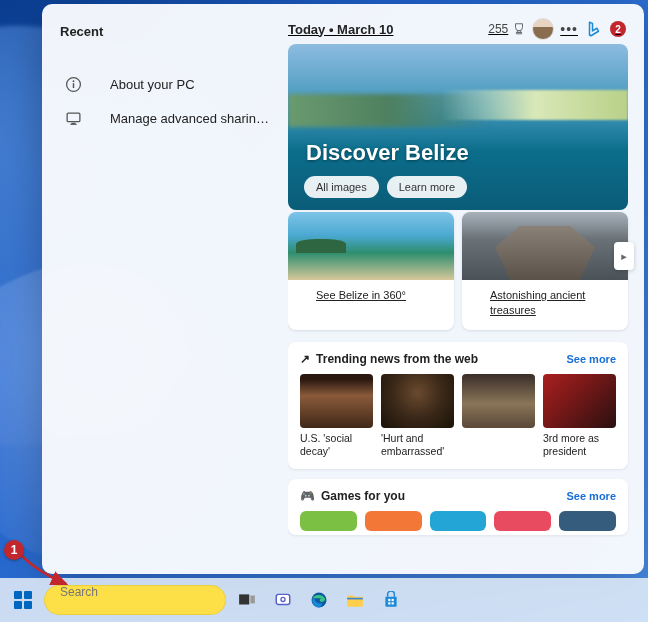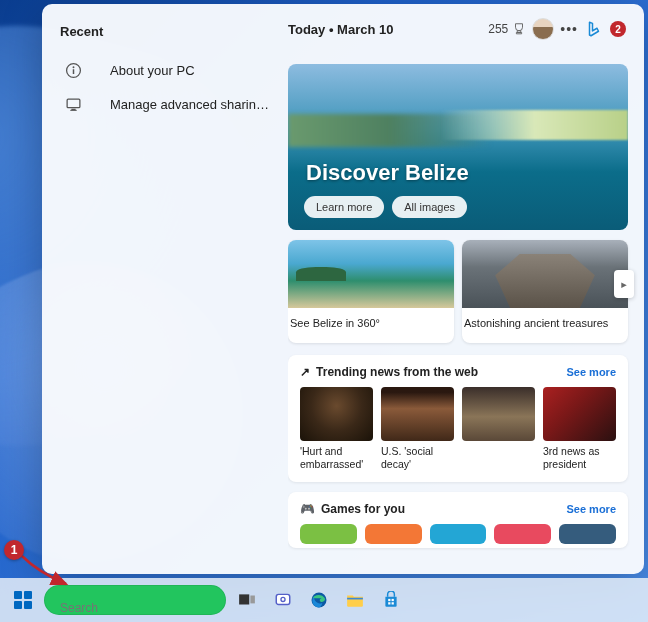--- a/index.html
+++ b/index.html
@@ -6,46 +6,46 @@
 body { width: 648px; height: 622px; overflow: hidden; position: relative; background: linear-gradient(135deg, #0a3d8f 0%, #1e5fc7 30%, #4a8de8 100%); }
 
 
 .bg-shapes { position: absolute; inset: 0; overflow: hidden; }
 .bg-shapes::before { content:''; position:absolute; width:420px; height:420px; left:-180px; top:30px; background: radial-gradient(circle at 30% 30%, rgba(120,180,255,.5), rgba(10,50,160,.1)); border-radius:50% 40% 60% 50%; transform: rotate(15deg); filter: blur(2px); }
 .bg-shapes::after { content:''; position:absolute; width:300px; height:300px; left:-60px; top:260px; background: radial-gradient(circle at 60% 40%, rgba(180,210,255,.45), rgba(20,60,170,.05)); border-radius:45% 55% 50% 50%; transform: rotate(-25deg); filter: blur(1px); }
 
 
 .panel { position:absolute; left:42px; top:4px; right:4px; bottom:48px; background: rgba(248,250,253,.97); border-radius:10px; box-shadow: 0 10px 40px rgba(0,0,0,.25); display:flex; overflow:hidden; }
 .left-col { width:246px; padding:20px 12px 0 18px; }
-.recent-title { font-size:13px; font-weight:600; color:#222; margin-bottom:14px; }
+.recent-title { font-size:13px; font-weight:600; color:#222; margin-bottom:28px; }
 .recent-item { display:flex; align-items:center; gap:28px; padding:8px 4px; font-size:13px; color:#222; cursor:pointer; border-radius:4px; }
 .ri-icon { width:18px; height:18px; display:flex; align-items:center; justify-content:center; flex-shrink:0; }
 .ri-label { white-space:nowrap; overflow:hidden; text-overflow:ellipsis; }
 
 .right-col { flex:1; padding:14px 16px 0 0; overflow:hidden; display:flex; flex-direction:column; }
-.top-row { display:flex; align-items:center; justify-content:space-between; margin-bottom:24px; padding-right:2px; }
+.top-row { display:flex; align-items:center; justify-content:space-between; margin-bottom:4px; padding-right:2px;text-decoration:underline; }
 .today-label { font-size:13px; font-weight:600; color:#222; }
 .top-right { display:flex; align-items:center; gap:6px; }
 .points { font-size:12px; color:#444; display:flex; align-items:center; gap:4px; }
 .avatar { width:22px; height:22px; border-radius:50%; background: linear-gradient(#e8d4c0 40%, #8a6d4f 42%); border:1px solid #ddd; }
 .ellipsis { font-size:14px; color:#444; cursor:pointer; letter-spacing:1px; }
 .bing-icon { width:20px; height:20px; display:flex; align-items:center; justify-content:center; }
 .badge-2 { width:16px; height:16px; border-radius:50%; background:#c1272d; color:#fff; font-size:10px; font-weight:600; display:flex; align-items:center; justify-content:center; }
 
-.hero { position:relative; height:166px; border-radius:8px; overflow:hidden; background: linear-gradient(180deg, #8dbce0 0%, #3d94b8 40%, #0b6d8a 65%, #0a5c78 100%); margin-bottom:10px;padding-left:17px; }
+.hero { position:relative; height:166px; border-radius:8px; overflow:hidden; background: linear-gradient(180deg, #8dbce0 0%, #3d94b8 40%, #0b6d8a 65%, #0a5c78 100%); margin-bottom:2px;padding-left:17px; }
 .hero::before{ content:''; position:absolute; left:0; right:40%; top:30%; height:20%; background:linear-gradient(90deg, #6a9a6e, #4e8060, transparent); filter:blur(2px);}
 .hero::after{ content:''; position:absolute; right:0; left:45%; top:28%; height:18%; background:linear-gradient(90deg, transparent, #d9e8b8, #b8d088); filter:blur(1px);}
 .hero-text { position:absolute; left:18px; bottom:44px; color:#fff; font-size:22px; font-weight:600; text-shadow:0 1px 3px rgba(0,0,0,.4); }
 .hero-btns { position:absolute; left:16px; bottom:12px; display:flex; gap:8px; }
 .pill-btn { background:rgba(255,255,255,.9); border:none; border-radius:14px; padding:5px 12px; font-size:11px; color:#333; cursor:pointer; }
 
 .cards-row { display:flex; gap:8px; margin-bottom:12px; position:relative; }
 .mini-card { flex:1; background:#fff; border-radius:8px; overflow:hidden; box-shadow:0 1px 3px rgba(0,0,0,.1); cursor:pointer; }
 .mini-img { height:68px; width:100%; }
-.mini-cap { padding:8px 2px 12px; font-size:11px; color:#222; line-height:1.35; }
+.mini-cap { padding:8px 28px 12px; font-size:11px; color:#222; line-height:1.35;text-decoration:underline; }
 .scroll-arrow { position:absolute; right:-6px; top:30px; width:20px; height:28px; background:#fff; border-radius:4px; box-shadow:0 1px 4px rgba(0,0,0,.2); display:flex; align-items:center; justify-content:center; font-size:11px; color:#666; cursor:pointer; }
 
 .section { background:#fff; border-radius:8px; padding:10px 12px; margin-bottom:10px; box-shadow:0 1px 3px rgba(0,0,0,.08); }
 .section-hdr { display:flex; justify-content:space-between; align-items:center; margin-bottom:8px; }
 .section-title { font-size:12px; font-weight:600; color:#222; display:flex; align-items:center; gap:6px; }
 .see-more { font-size:11px; color:#1a6fd6; cursor:pointer;font-weight:bold; }
 .news-row { display:flex; gap:8px; }
 .news-card { flex:1; cursor:pointer; }
 .news-img { height:54px; border-radius:4px; width:100%; margin-bottom:4px; }
 .news-cap { font-size:10.5px; color:#222; line-height:1.3; }
@@ -61,21 +61,21 @@
 .img-ruins::after{content:'';position:absolute;left:20%;right:20%;top:20%;bottom:0;background:linear-gradient(180deg,#8a8278,#5a5248);clip-path:polygon(15% 100%,0 40%,25% 0,75% 0,100% 40%,85% 100%);}
 .img-person1 { background: linear-gradient(180deg, #2a1810 10%, #8a5a3a 40%, #402818 100%); }
 .img-person2 { background: radial-gradient(circle at 50% 35%, #6a4a2e 0%, #3a2818 50%, #1a1208 100%); }
 .img-person3 { background: linear-gradient(180deg, #3a2e2a 0%, #8a7558 55%, #5a4838 100%); }
 .img-person4 { background: linear-gradient(135deg, #aa2020 0%, #7a1818 40%, #2a1010 100%); }
 
 
 .taskbar { position:absolute; left:0; right:0; bottom:0; height:44px; background: rgba(230,238,248,.85); backdrop-filter: blur(8px); display:flex; align-items:center; padding:0 8px; gap:6px; }
 .start-btn { width:30px; height:30px; display:grid; grid-template-columns:1fr 1fr; grid-template-rows:1fr 1fr; gap:2px; padding:6px; cursor:pointer; }
 .start-btn span { background:#0067c0; border-radius:1px; }
-.search-box { width:182px; height:30px; background:#22c55e; border-radius:15px; display:flex; align-items:flex-end; padding:0 10px; gap:6px; box-shadow: inset 0 0 0 1px rgba(0,0,0,.08); }
+.search-box { width:182px; height:30px; background:#fde047; border-radius:15px; display:flex; align-items:flex-start; padding:0 10px; gap:6px; box-shadow: inset 0 0 0 1px rgba(0,0,0,.08); }
 .search-box input { border:none; outline:none; flex:1; font-size:12px; color:#555; background:transparent; }
 .search-addon { width:22px; height:16px; background: radial-gradient(ellipse, #2a8cd8, #0a3d7a); border-radius:50%; }
 .tb-icon { width:30px; height:30px; display:flex; align-items:center; justify-content:center; cursor:pointer; border-radius:4px; }
 
 
 .callout { position:absolute; width:20px; height:20px; border-radius:50%; background:#c1272d; color:#fff; font-size:12px; font-weight:700; display:flex; align-items:center; justify-content:center; z-index:50; box-shadow:0 1px 3px rgba(0,0,0,.3); }
 .arrow { position:absolute; z-index:49; }
 </style>
 </head>
 <body>
@@ -129,22 +129,22 @@
               <path d="M6 3l4 1.5v10l6-3.5 2 4-10 6-2-1V3z" fill="none" stroke="#1a8ad6" stroke-width="2" stroke-linejoin="round"></path>
             </svg>
         </div>
         <div class="badge-2">2</div>
       </div>
     </div>
 
     <div class="hero">
       <div class="hero-text">Discover Belize</div>
       <div class="hero-btns">
+        <button class="pill-btn">All images</button>
         <button class="pill-btn">Learn more</button>
-        <button class="pill-btn">All images</button>
       </div>
     </div>
 
     <div class="cards-row">
       <div class="mini-card">
         <div class="mini-img img-beach"></div>
         <div class="mini-cap">See Belize in 360°</div>
       </div>
       <div class="mini-card">
         <div class="mini-img img-ruins"></div>
@@ -156,34 +156,34 @@
     <div class="section">
       <div class="section-hdr">
         <div class="section-title">
           <span>↗</span>
           <span>Trending news from the web</span>
         </div>
         <div class="see-more">See more</div>
       </div>
       <div class="news-row">
         <div class="news-card">
+          <div class="news-img img-person1"></div>
+          <div class="news-cap">U.S. 'social decay'</div>
+        </div>
+        <div class="news-card">
           <div class="news-img img-person2"></div>
           <div class="news-cap">'Hurt and embarrassed'</div>
         </div>
         <div class="news-card">
-          <div class="news-img img-person1"></div>
-          <div class="news-cap">U.S. 'social decay'</div>
-        </div>
-        <div class="news-card">
           <div class="news-img img-person3"></div>
           <div class="news-cap"></div>
         </div>
         <div class="news-card">
           <div class="news-img img-person4"></div>
-          <div class="news-cap">3rd news as president</div>
+          <div class="news-cap">3rd more as president</div>
         </div>
       </div>
     </div>
 
     <div class="section" style="padding-bottom:4px;">
       <div class="section-hdr">
         <div class="section-title">
           <span>🎮</span>
           <span>Games for you</span>
         </div>

